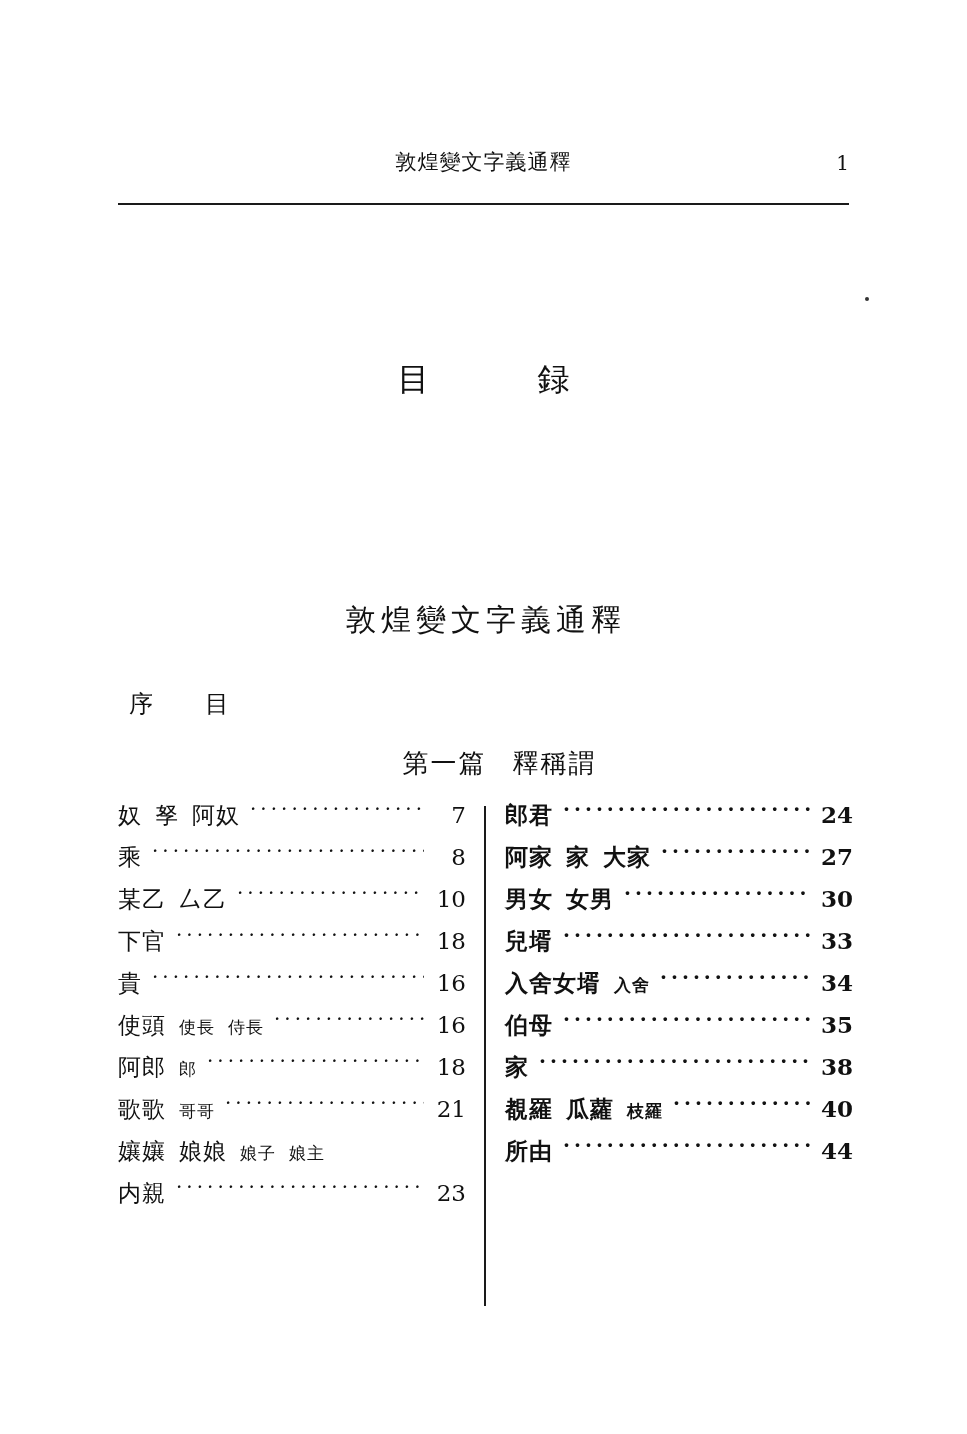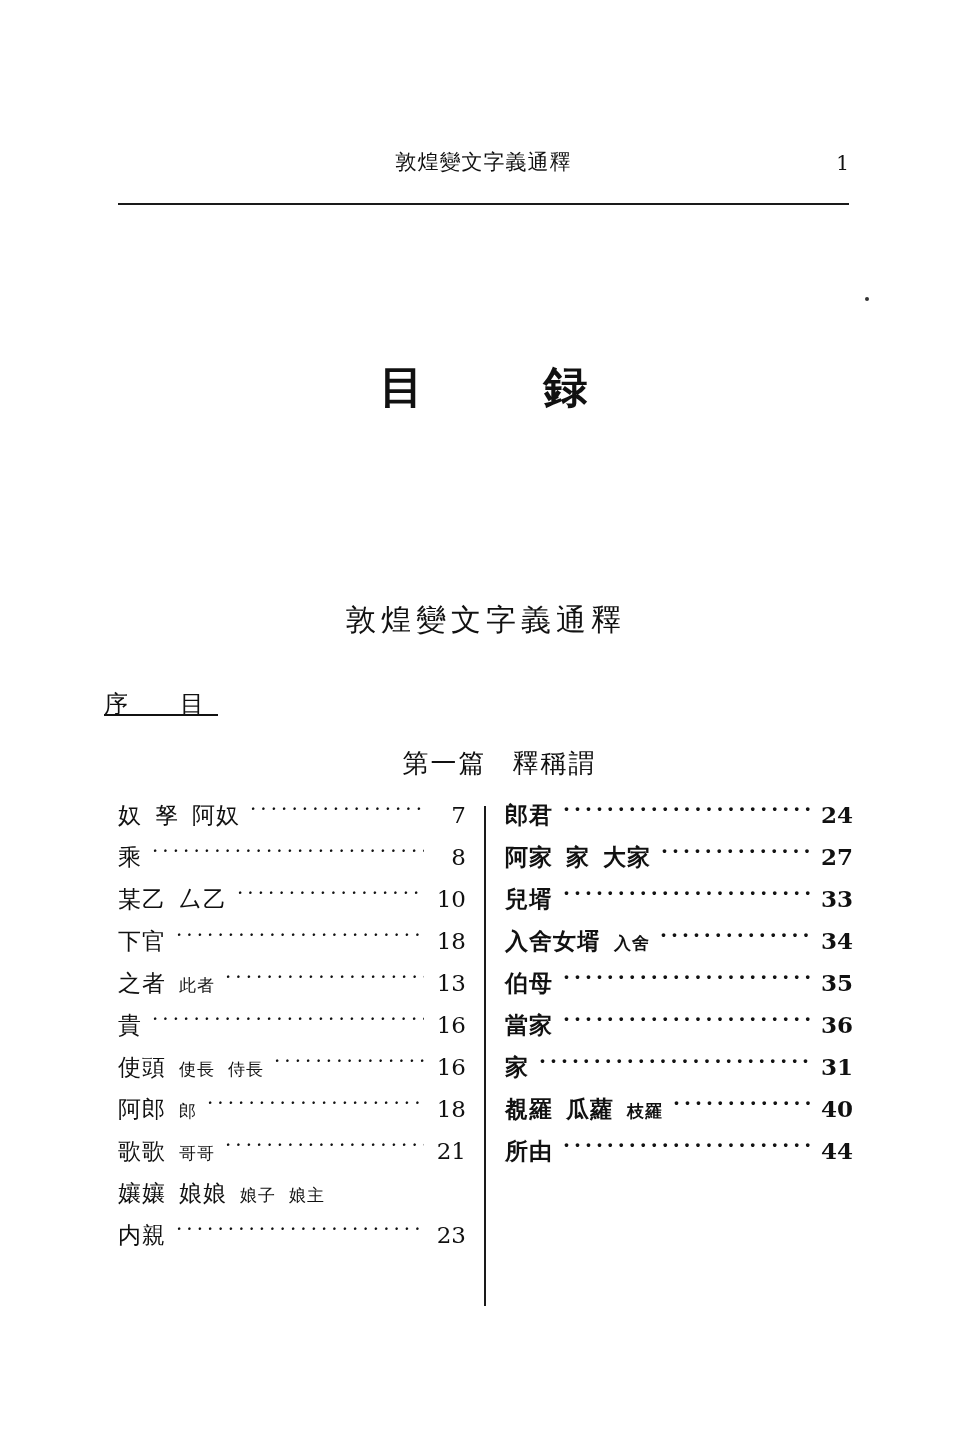--- a/index.html
+++ b/index.html
@@ -53,22 +53,22 @@
     border-top: 2px solid #1a1a1a;
   }
 
   
   .page-title {
     position: absolute;
     top: 358px;
     left: 0;
     width: 100%;
     text-align: center;
-    font-size: 44px;
-    font-weight: bold;
+    font-size: 32px;
+    font-weight: normal;
     letter-spacing: 38px;
     text-indent: 38px;
   }
 
   
   .book-title {
     position: absolute;
     top: 600px;
     left: 0;
     width: 100%;
@@ -76,24 +76,23 @@
     font-size: 30px;
     letter-spacing: 5px;
     text-indent: 5px;
     font-family: "DejaVu Serif", "Liberation Serif", serif;
   }
 
   
   .preface {
     position: absolute;
     top: 688px;
-    left: 104px;
+    left: 129px;
     font-size: 24px;
     letter-spacing: 14px;
-    text-decoration: underline;
   }
 
   
   .section-head {
     position: absolute;
     top: 746px;
     left: 0;
     width: 100%;
     text-align: center;
     font-size: 26px;
@@ -232,28 +231,20 @@
         </div>
         <div class="entry">
           <span class="head">
             <span class="main">下官</span>
           </span>
           <span class="leader"></span>
           <span class="pg">18</span>
         </div>
         <div class="entry">
           <span class="head">
-            <span class="main">之者</span>
-            <span class="sub">此者</span>
-          </span>
-          <span class="leader"></span>
-          <span class="pg">13</span>
-        </div>
-        <div class="entry">
-          <span class="head">
             <span class="main">貴</span>
           </span>
           <span class="leader"></span>
           <span class="pg">16</span>
         </div>
         <div class="entry">
           <span class="head">
             <span class="main">使頭</span>
             <span class="sub">使長</span>
             <span class="sub">侍長</span>
@@ -307,20 +298,28 @@
           <span class="head">
             <span class="main">阿家</span>
             <span class="main">家</span>
             <span class="main">大家</span>
           </span>
           <span class="leader"></span>
           <span class="pg">27</span>
         </div>
         <div class="entry">
           <span class="head">
+            <span class="main">男女</span>
+            <span class="main">女男</span>
+          </span>
+          <span class="leader"></span>
+          <span class="pg">30</span>
+        </div>
+        <div class="entry">
+          <span class="head">
             <span class="main">兒壻</span>
           </span>
           <span class="leader"></span>
           <span class="pg">33</span>
         </div>
         <div class="entry">
           <span class="head">
             <span class="main">入舍女壻</span>
             <span class="sub">入舍</span>
           </span>
@@ -329,31 +328,24 @@
         </div>
         <div class="entry">
           <span class="head">
             <span class="main">伯母</span>
           </span>
           <span class="leader"></span>
           <span class="pg">35</span>
         </div>
         <div class="entry">
           <span class="head">
-            <span class="main">當家</span>
-          </span>
-          <span class="leader"></span>
-          <span class="pg">36</span>
-        </div>
-        <div class="entry">
-          <span class="head">
             <span class="main">家</span>
           </span>
           <span class="leader"></span>
-          <span class="pg">31</span>
+          <span class="pg">38</span>
         </div>
         <div class="entry">
           <span class="head">
             <span class="main">覩羅</span>
             <span class="main">瓜蘿</span>
             <span class="sub">枝羅</span>
           </span>
           <span class="leader"></span>
           <span class="pg">40</span>
         </div>

